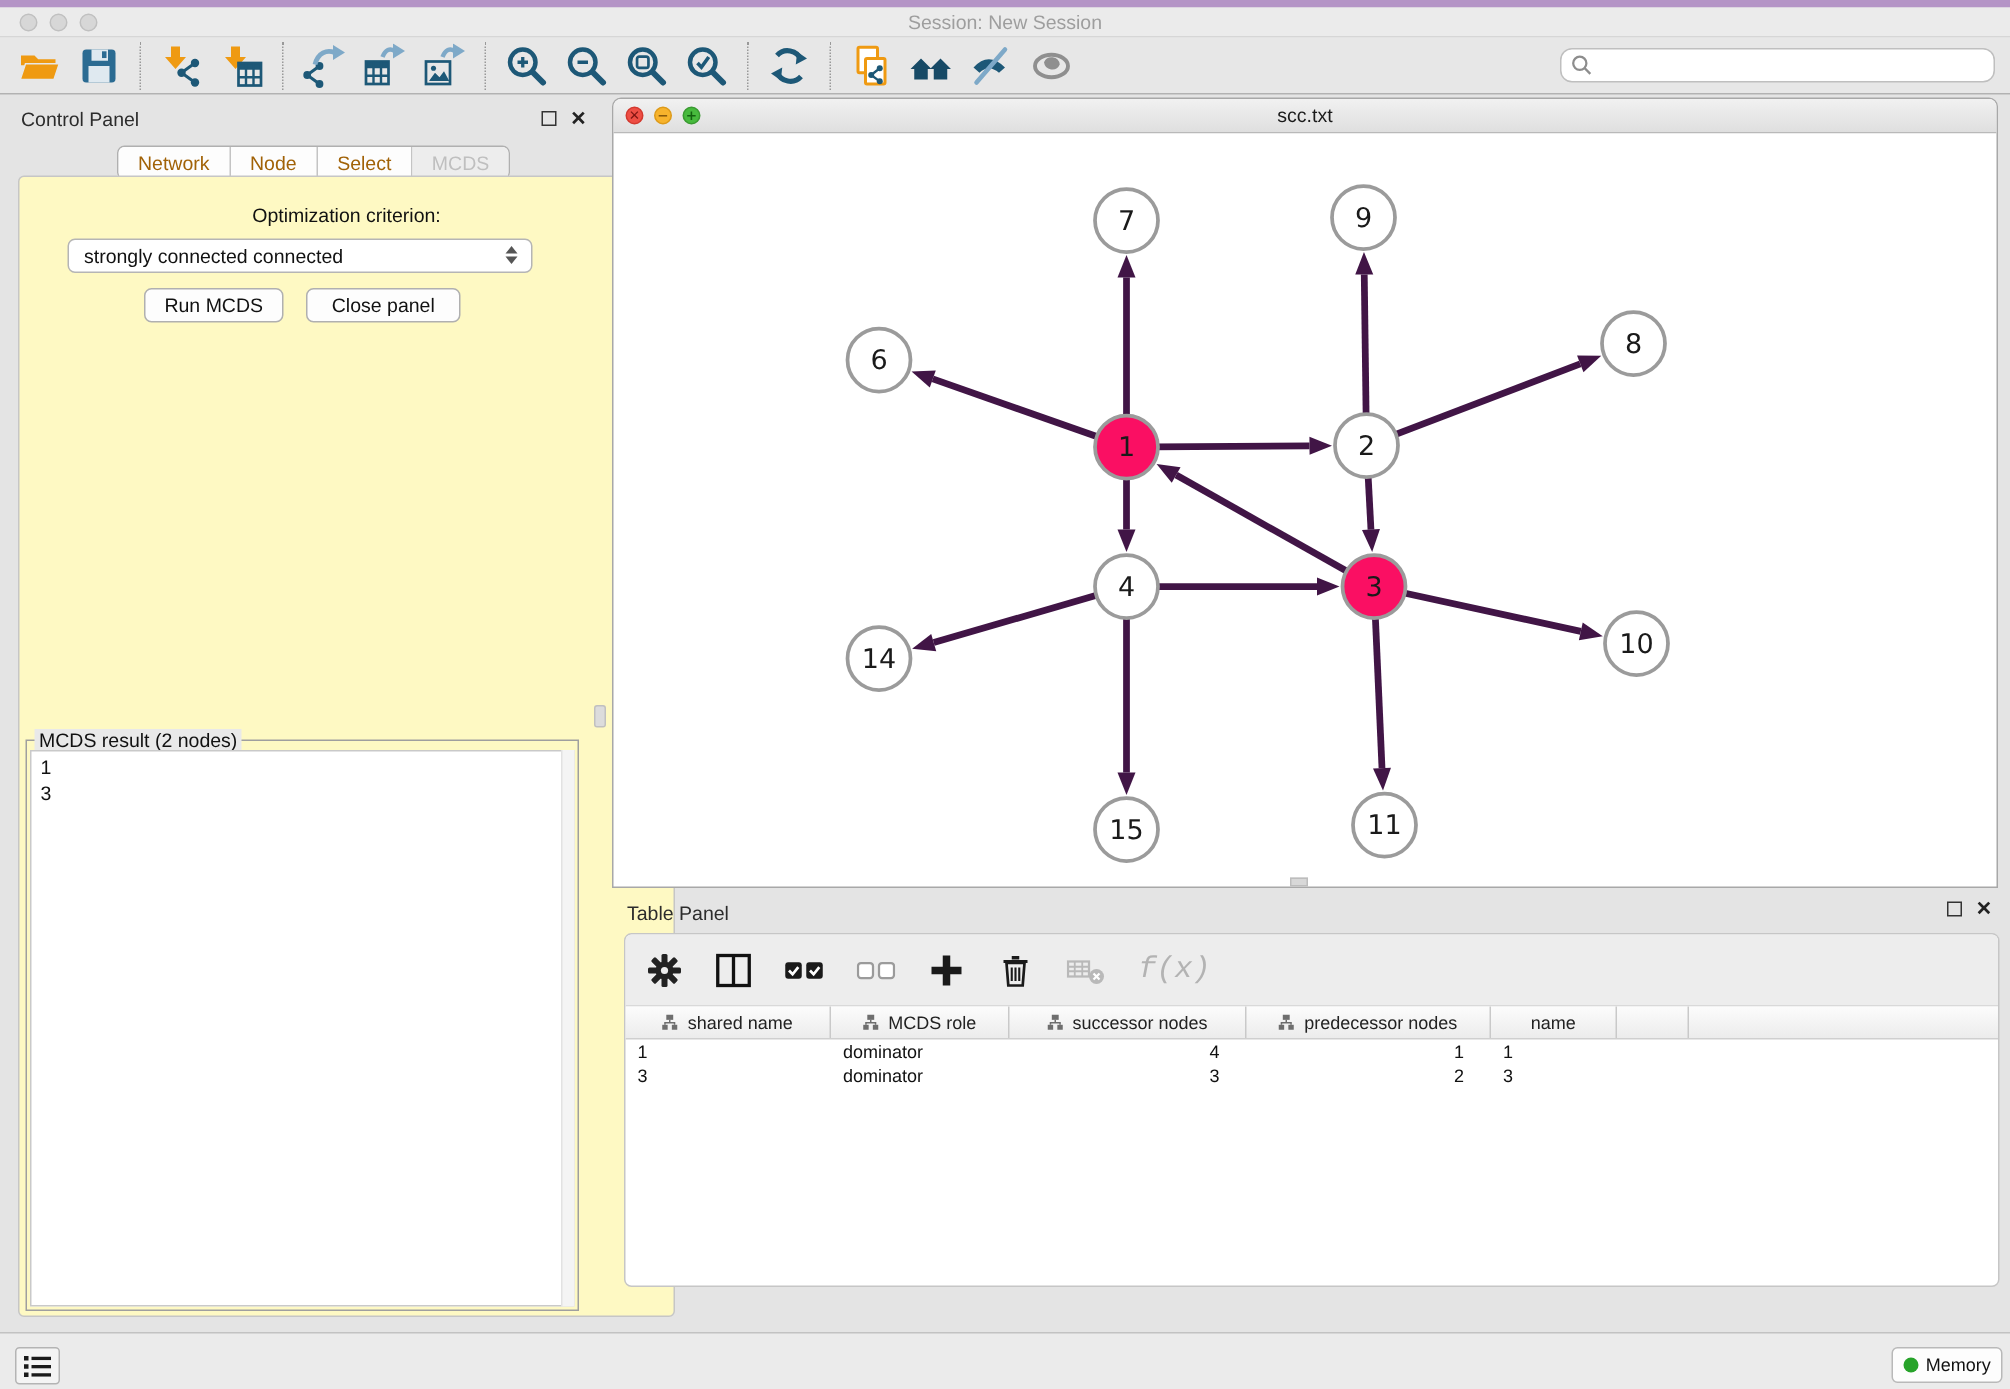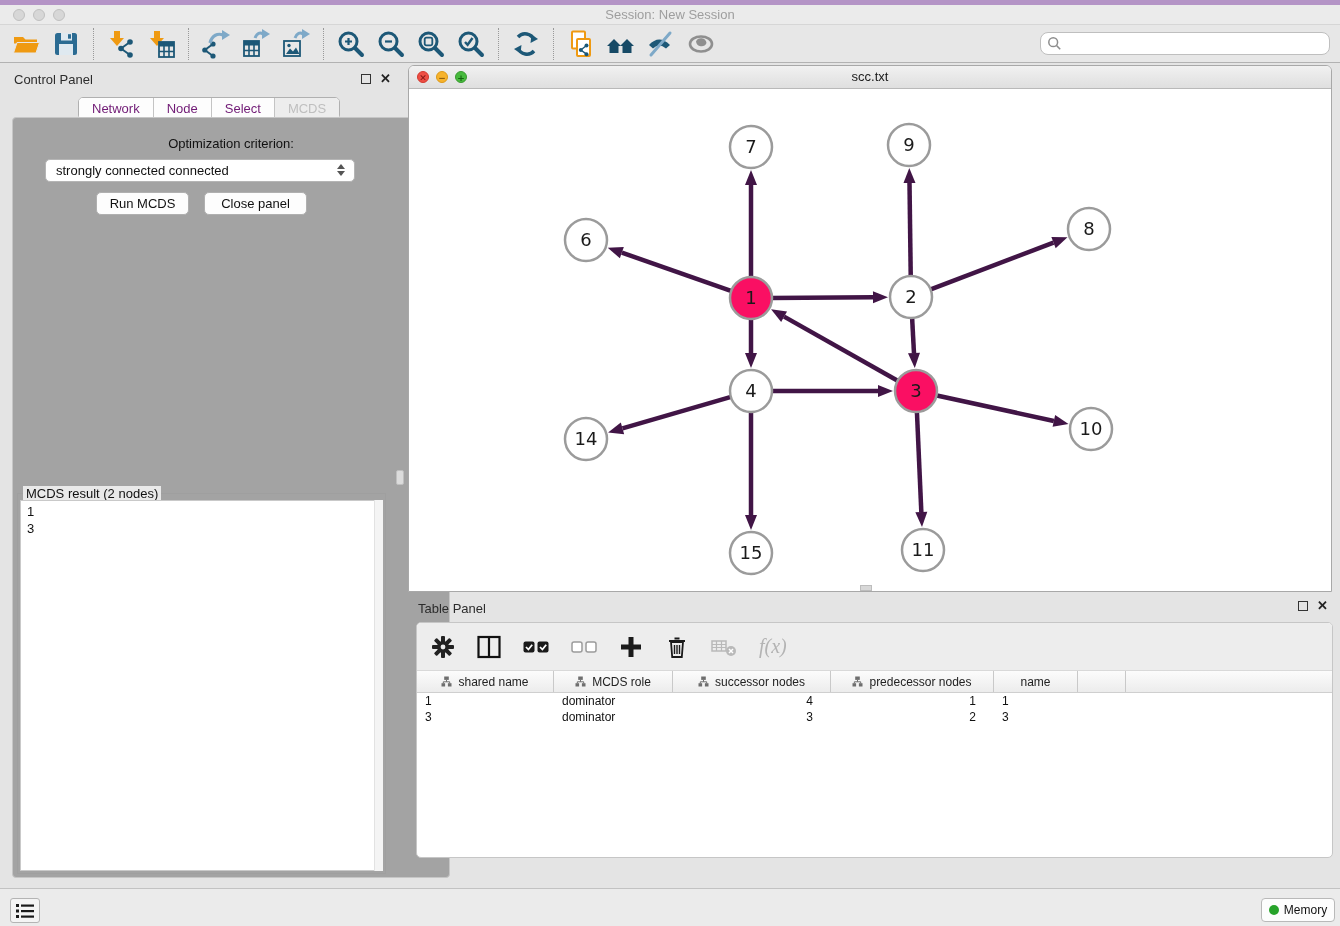--- a/index.html
+++ b/index.html
@@ -23,25 +23,25 @@
   #search-box input { border:none; outline:none; flex:1; height:19px; font-size:12px; background:transparent; }
 
   
   #control-panel { left:8px; top:66px; width:389px; height:816px; }
   .panel-title { font-size:13px; color:#2c2c2c; }
   .panel-float { width:10px; height:10px; border:1.6px solid #333; display:inline-block; }
   .panel-close { font-size:13px; font-weight:bold; color:#222; line-height:10px; }
   .panel-btns { position:absolute; top:8px; display:flex; gap:9px; align-items:center; }
 
   .seg { display:flex; border:1px solid #b0b0b0; border-radius:5px; overflow:hidden; background:#fff; box-shadow:0 1px 0 rgba(255,255,255,.7); }
-  .seg-tab { padding:2px 13px; font-size:13px; color:#701a75; border-right:1px solid #c4c4c4; background:#fdfdfd; line-height:17px; white-space:nowrap; cursor:pointer; }
+  .seg-tab { padding:2px 13px; font-size:13px; color:#a16207; border-right:1px solid #c4c4c4; background:#fdfdfd; line-height:17px; white-space:nowrap; cursor:pointer; }
   .seg-tab:last-child { border-right:none; }
   .seg-tab.disabled { color:#bfbfbf; background:#ededed; }
 
-  #cp-content { position:absolute; left:4px; top:51px; width:438px; height:761px; background:#a3a3a3; border:1px solid #c6c6c6; border-radius:4px; }
+  #cp-content { position:absolute; left:4px; top:51px; width:438px; height:761px; background:#fef9c3; border:1px solid #c6c6c6; border-radius:4px; }
   #opt-label { position:absolute; top:18px; width:100%; text-align:center; font-size:13px; color:#111; }
   #criterion-select { position:absolute; left:32px; top:41px; width:310px; height:23px; background:#fff; border:1px solid #b5b5b5; border-radius:5px; font-size:13px; color:#111; display:flex; align-items:center; padding-left:10px; cursor:pointer; }
   .updown { position:absolute; right:9px; top:4px; display:flex; flex-direction:column; gap:2px; }
   .updown i { width:0; height:0; border-left:4px solid transparent; border-right:4px solid transparent; }
   .updown .up { border-bottom:5px solid #555; }
   .updown .dn { border-top:5px solid #555; }
   .cp-btn { position:absolute; top:74px; height:23px; background:#fdfdfd; border:1px solid #b0b0b0; border-radius:5px; font-size:13px; color:#111; font-family:"Liberation Sans",sans-serif; cursor:pointer; }
 
   #mcds-fieldset { position:absolute; left:4px; top:375px; width:369px; height:381px; border:1px solid #9f9f9f; }
   #mcds-legend { position:absolute; left:5px; top:-8px; background:#e9e9e9; padding:0 3px; font-size:13px; color:#111; }
@@ -59,21 +59,21 @@
   .tl.green { background:#47ba3d; border:1px solid #3a9a31; color:rgba(0,70,0,.75); }
   #nw-title { width:100%; text-align:center; line-height:22px; font-size:13px; color:#1a1a1a; }
   #graph-svg { display:block; }
   #nw-grip { left:451px; top:519px; width:12px; height:6px; background:#d8d8d8; border:1px solid #bdbdbd; position:absolute; }
 
   
   #table-panel { left:408px; top:596px; width:932px; height:292px; }
   #table-container { position:absolute; left:8px; top:26px; width:917px; height:236px; background:#fff; border:1px solid #c6c6c6; border-radius:5px; overflow:hidden; }
   #table-toolbar { height:48px; background:#ededed; border-bottom:1px solid #d9d9d9; display:flex; align-items:center; padding-left:14px; gap:22px; }
   .ttool { background:none; border:none; display:flex; align-items:center; justify-content:center; cursor:pointer; }
-  .fx { font-family:Liberation Serif, serif; font-style:italic; font-size:20px; color:#b3b3b3; }
+  .fx { font-family:Liberation Mono, monospace; font-style:italic; font-size:20px; color:#b3b3b3; }
   #table-header { display:flex; height:22px; background:linear-gradient(#fcfcfc,#ececec); border-bottom:1px solid #cfcfcf; }
   .th { display:flex; align-items:center; justify-content:center; gap:6px; font-size:12px; color:#222; border-right:1px solid #c9c9c9; height:100%; }
   .tr { display:flex; height:16px; }
   .td { font-size:12px; color:#111; line-height:16px; white-space:nowrap; overflow:hidden; }
   .td.left { text-align:left; padding-left:8px; }
   .td.right { text-align:right; padding-right:18px; }
 
   #table-tabs-row { position:absolute; left:0; top:267px; width:932px; display:flex; justify-content:center; }
 
   

